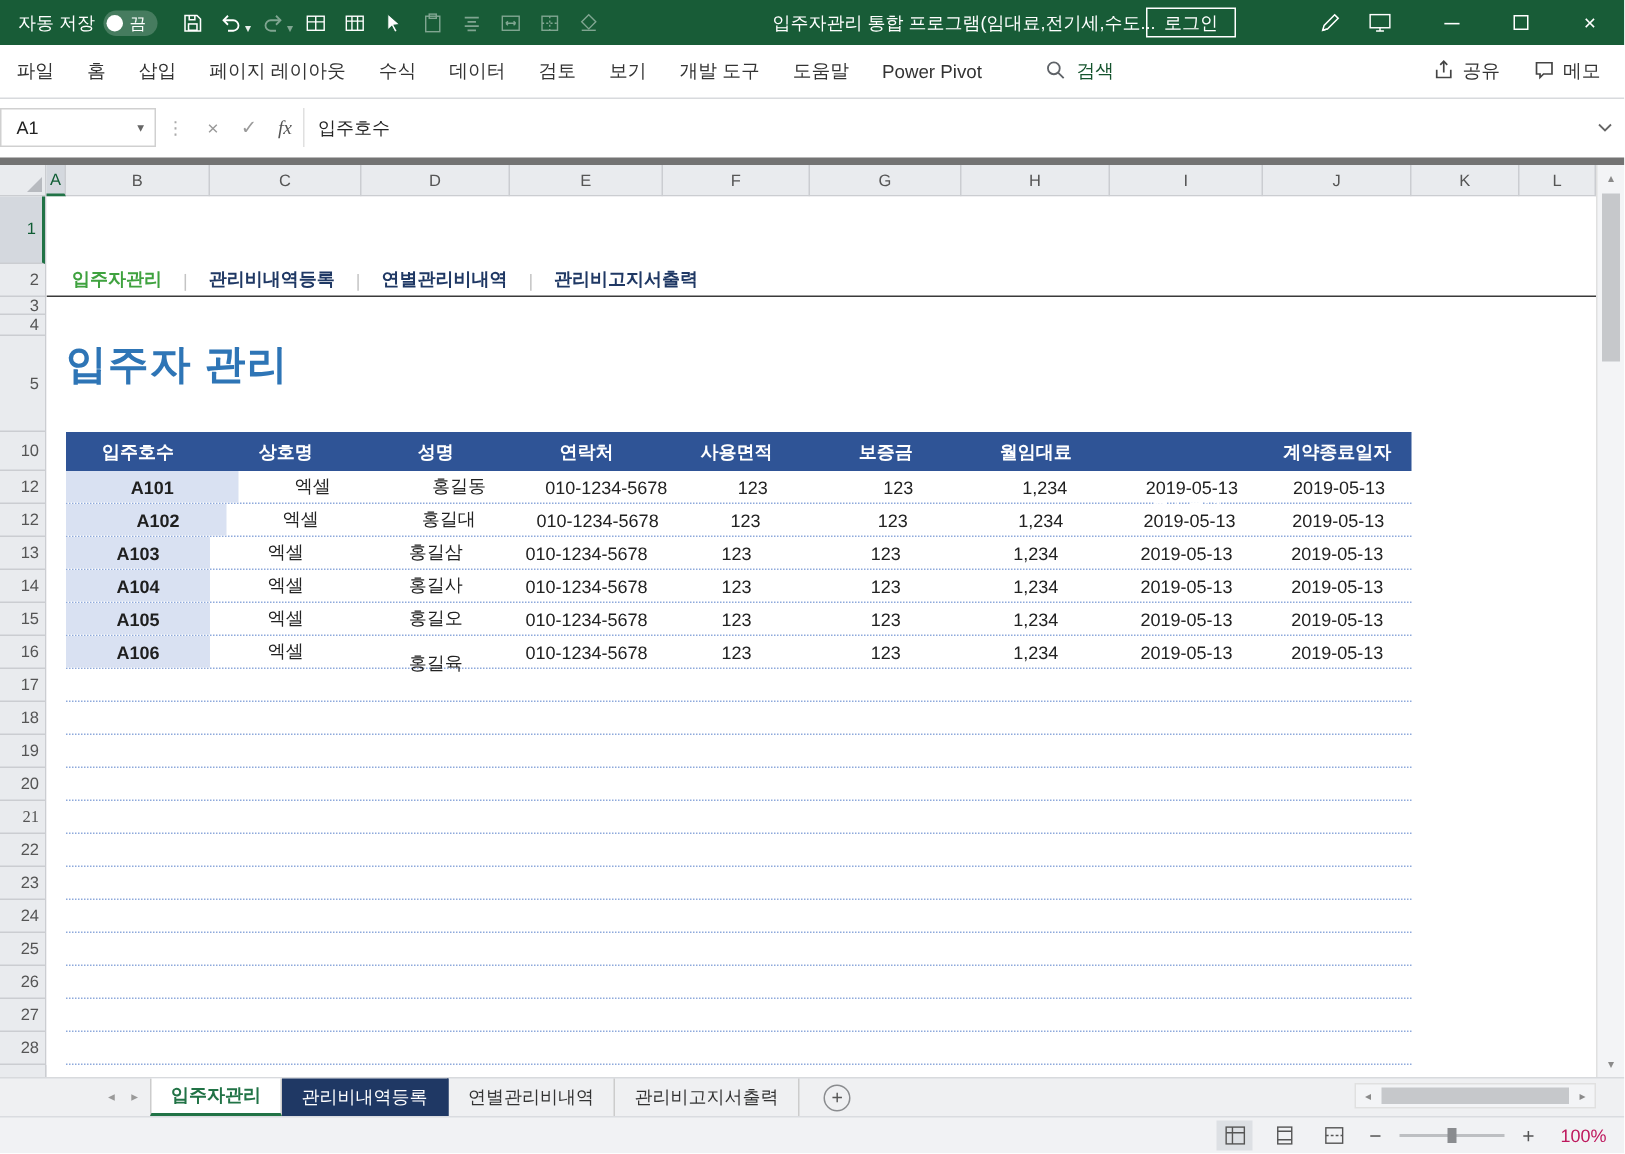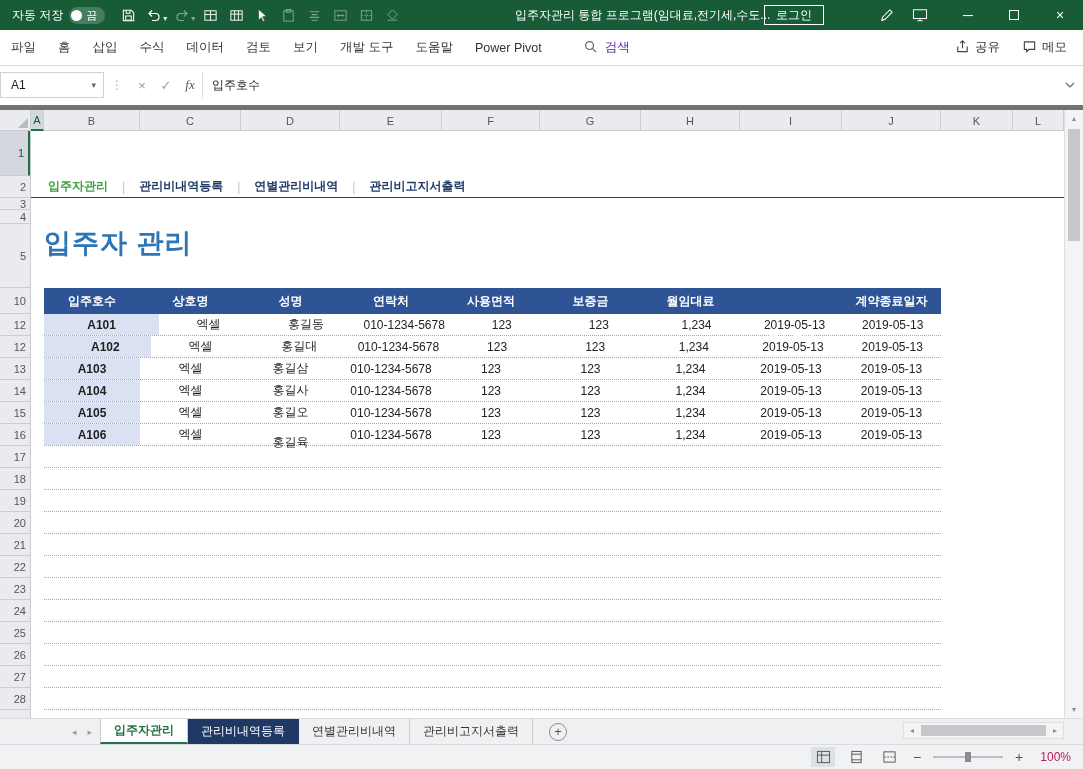--- a/index.html
+++ b/index.html
@@ -18,21 +18,21 @@
   .tb-title { position:absolute; left:515px; top:0; height:30px; display:flex; align-items:center; white-space:nowrap; }
   .login-btn { position:absolute; left:764px; top:5px; height:20px; padding:0 11px; border:1px solid #fff; display:flex; align-items:center; font-size:12px; }
   .tb-right { position:absolute; left:873px; top:0; height:30px; display:flex; align-items:center; gap:8px; }
   .win-controls { position:absolute; right:0; top:0; height:30px; display:flex; }
   .win-btn { width:46px; height:30px; display:flex; align-items:center; justify-content:center; font-size:14px; }
   .maxbox { width:10px; height:10px; border:1px solid #fff; display:block; }
 
   
   .ribbon { position:absolute; left:0; top:30px; width:100%; height:36px; background:#fff; border-bottom:1px solid #D8DADD; display:flex; align-items:center; color:#333; }
   .ribbon-tab { padding:0 11px; font-size:12.5px; height:36px; display:flex; align-items:center; white-space:nowrap; }
-  .ribbon-search { display:flex; align-items:center; gap:7px; margin-left:30px; color:#4c1d95; font-size:12.5px; }
+  .ribbon-search { display:flex; align-items:center; gap:7px; margin-left:30px; color:#14532d; font-size:12.5px; }
   .ribbon-right { margin-left:auto; display:flex; align-items:center; gap:22px; padding-right:16px; font-size:12.5px; color:#333; }
   .rr-item { display:flex; align-items:center; gap:5px; }
 
   
   .fbar { position:absolute; left:0; top:66px; width:100%; height:44px; background:#fff; border-bottom:5px solid #737373; }
   .fbar-inner { position:absolute; left:0; top:6px; height:26px; width:100%; display:flex; align-items:center; }
   .namebox { width:104px; height:26px; border:1px solid #D0D0D0; display:flex; align-items:center; padding-left:10px; font-size:12px; color:#222; }
   .namebox .nb-caret { margin-left:auto; margin-right:7px; font-size:9px; color:#666; }
   .fbar-dots { color:#AAA; font-size:12px; padding:0 7px; }
   .fbtn { width:24px; height:24px; display:flex; align-items:center; justify-content:center; font-size:13px; color:#9A9A9A; }
@@ -200,20 +200,21 @@
         </div>
       <div class="win-btn">×</div>
     </div>
   </div>
 
   <div class="ribbon">
     <div id="ribbonTabs" style="display:flex;align-items:center;">
         <div class="ribbon-tab">파일</div>
         <div class="ribbon-tab">홈</div>
         <div class="ribbon-tab">삽입</div>
+        <div class="ribbon-tab">페이지 레이아웃</div>
         <div class="ribbon-tab">수식</div>
         <div class="ribbon-tab">데이터</div>
         <div class="ribbon-tab">검토</div>
         <div class="ribbon-tab">보기</div>
         <div class="ribbon-tab">개발 도구</div>
         <div class="ribbon-tab">도움말</div>
         <div class="ribbon-tab">Power Pivot</div>
       </div>
     <div class="ribbon-search">
       <span><svg width="15" height="15" viewBox="0 0 16 16" fill="none" stroke="#5F6368" stroke-width="1.3">
@@ -285,21 +286,21 @@
         <div class="rowhdr" style="height: 22px;">12</div>
         <div class="rowhdr" style="height: 22px;">12</div>
         <div class="rowhdr" style="height: 22px;">13</div>
         <div class="rowhdr" style="height: 22px;">14</div>
         <div class="rowhdr" style="height: 22px;">15</div>
         <div class="rowhdr" style="height: 22px;">16</div>
         <div class="rowhdr" style="height: 22px;">17</div>
         <div class="rowhdr" style="height: 22px;">18</div>
         <div class="rowhdr" style="height: 22px;">19</div>
         <div class="rowhdr" style="height: 22px;">20</div>
-        <div class="rowhdr" style="height: 22px;">21</div>
+        <div class="rowhdr" style="height: 22px; font-family: Liberation Serif, serif;">21</div>
         <div class="rowhdr" style="height: 22px;">22</div>
         <div class="rowhdr" style="height: 22px;">23</div>
         <div class="rowhdr" style="height: 22px;">24</div>
         <div class="rowhdr" style="height: 22px;">25</div>
         <div class="rowhdr" style="height: 22px;">26</div>
         <div class="rowhdr" style="height: 22px;">27</div>
         <div class="rowhdr" style="height: 22px;">28</div>
       </div>
 
     <div class="canvas">

